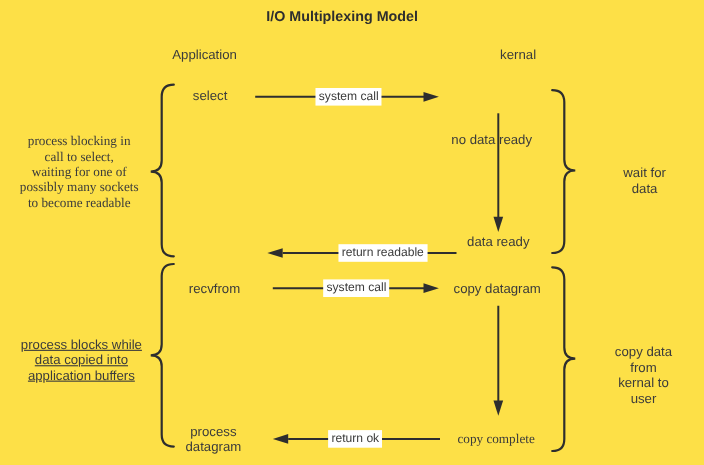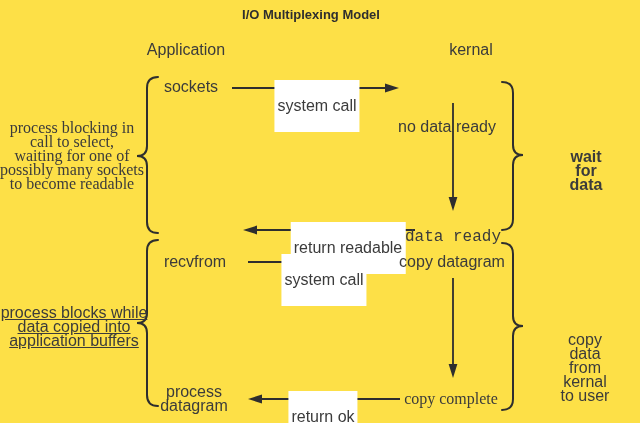--- a/index.html
+++ b/index.html
@@ -8,41 +8,41 @@
     width:640px; height:423px;
     background:#fde047;
     font-family:"Liberation Sans", sans-serif;
     color:#3b3b3b;
     overflow:hidden;
   }
   .layer { position:absolute; left:0; top:0; width:640px; height:423px; }
   .txt {
     position:absolute;
     transform:translateX(-50%);
-    font-size:16px;
+    font-size:12px;
     line-height:14px;
     text-align:center;
     white-space:pre-line;
     color:#3b3b3b;
   }
   .ttl {
     position:absolute;
     transform:translateX(-50%);
     font-size:13px;
     font-weight:bold;
     color:#2e2e2e;
     white-space:nowrap;
   }
   .lbl {
     position:absolute;
     transform:translateX(-50%);
-    font-size:16px;
+    font-size:11px;
     line-height:14px;
     background:#ffffff;
-    padding:19px 3px;
+    padding:1px 3px;
     white-space:nowrap;
     color:#3b3b3b;
   }
   svg path.brace { stroke:#2e2e2e; stroke-width:2; fill:none; stroke-linecap:round; }
   svg line.arrowline { stroke:#2e2e2e; stroke-width:1.8; }
   svg polygon.arrowhead { fill:#2e2e2e; }
 </style>
 </head>
 <body>
 
@@ -74,42 +74,42 @@
     <polygon class="arrowhead" points="453,378 448.6,364 457.4,364"></polygon>
 
     <line class="arrowline" x1="262" y1="399" x2="400" y2="399"></line>
     <polygon class="arrowhead" points="248,399 262,394.6 262,403.4"></polygon>
   </svg>
 
   <div class="ttl" style="left:311px; top:7px;">I/O Multiplexing Model</div>
   <div class="txt" style="left:186px; top:43px;">Application</div>
   <div class="txt" style="left:471px; top:43px;text-align:right;">kernal</div>
 
-  <div class="txt" style="left:191px; top:80px;">sockets</div>
+  <div class="txt" style="left:191px; top:80px;">select</div>
   <div class="txt" style="left:447px; top:80px;margin-top:40px;">no data ready</div>
-  <div class="txt" style="left:453px; top:230px;font-family:Liberation Mono, monospace;">data ready</div>
+  <div class="txt" style="left:453px; top:213px;">data ready</div>
 
   <div class="lbl" style="left:317px; top:80px;">system call</div>
   <div class="lbl" style="left:348px; top:222px;">return readable</div>
 
   <div class="txt" style="left:72px; top:121px;font-family:Liberation Serif, serif;">process blocking in
 call to select,
 waiting for one of
 possibly many sockets
 to become readable</div>
-  <div class="txt" style="left:586px; top:150px;font-weight:bold;">wait for data</div>
+  <div class="txt" style="left:586px; top:150px;">wait for data</div>
 
   <div class="txt" style="left:195px; top:255px;">recvfrom</div>
   <div class="txt" style="left:452px; top:255px;">copy datagram</div>
   <div class="txt" style="left:451px; top:392px;font-family:Liberation Serif, serif;">copy complete</div>
   <div class="txt" style="left:194px; top:385px;">process
 datagram</div>
 
   <div class="lbl" style="left:324px; top:254px;">system call</div>
   <div class="lbl" style="left:323px; top:391px;">return ok</div>
 
   <div class="txt" style="left:74px; top:306px;text-decoration:underline;">process blocks while
 data copied into
 application buffers</div>
-  <div class="txt" style="left:585px; top:313px;margin-top:20px;">copy data from
+  <div class="txt" style="left:585px; top:313px;">copy data from
 kernal to user</div>
 
 </div>
 
 </body></html>

